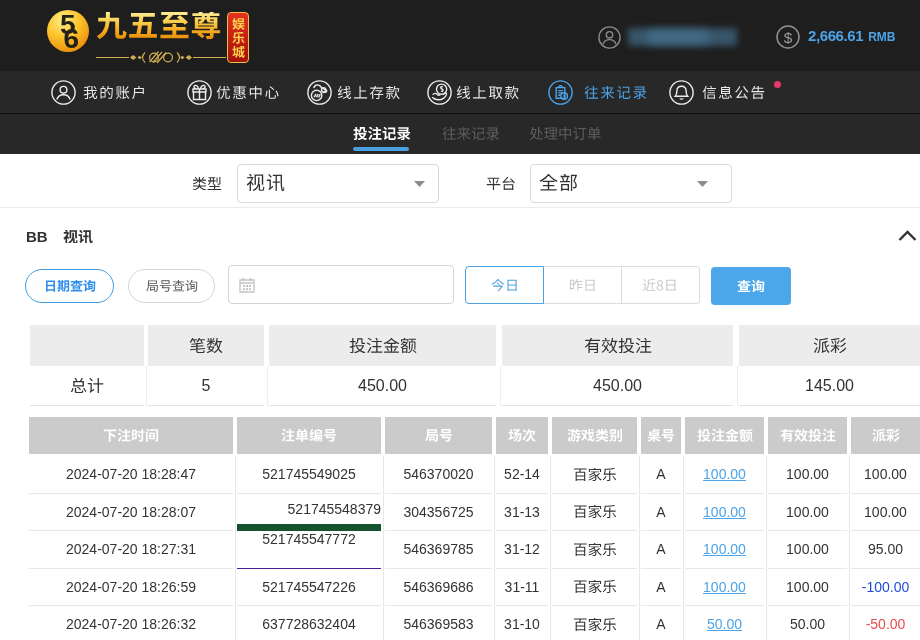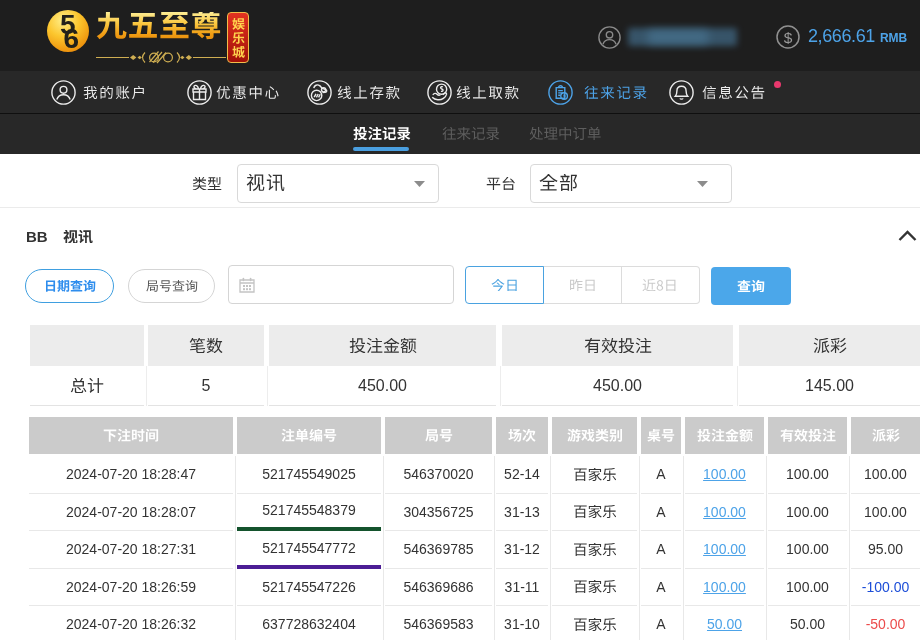--- a/index.html
+++ b/index.html
@@ -84,21 +84,21 @@
   </div>
 <div style="position:absolute;left:628px;top:28px;width:109px;height:18px;background:#3a5a71;border-radius:2px;filter:blur(3px);opacity:.9;"></div>
 <div style="position:absolute;left:648px;top:30px;width:60px;height:14px;background:#4e7f9e;filter:blur(5px);opacity:.55;"></div>
 <div style="position:absolute;left:776px;top:25px;width:24px;height:24px;">
     <svg width="24" height="24" viewBox="0 0 24 24">
 <circle cx="12" cy="12" r="11" fill="none" stroke="#909090" stroke-width="1.5"></circle>
 <text x="12" y="17.5" text-anchor="middle" font-size="15.5" fill="#9a9a9a" font-family="Liberation Sans">$</text>
 </svg>
   </div>
 <div style="position:absolute;left:808px;top:24px;width:120px;height:24px;color:#4da3e8;white-space:nowrap;display:flex;align-items:baseline;">
-    <span style="font-size:18px;font-weight:normal;letter-spacing:-.4px;line-height:24px;">2,666.61</span>
+    <span style="font-size:15px;font-weight:bold;letter-spacing:-.4px;line-height:24px;">2,666.61</span>
     <span style="font-size:12px;font-weight:bold;margin-left:5px;">RMB</span>
   </div>
 <div style="position:absolute;left:0px;top:71px;width:920px;height:42px;background:#282828;"></div>
 <div style="position:absolute;left:0px;top:113px;width:920px;height:1px;background:#0f0f0f;"></div>
 <div style="position:absolute;left:51px;top:80px;width:25px;height:25px;">
     <svg width="25" height="25" viewBox="0 0 25 25" fill="none" stroke="#ececec" stroke-width="1.4">
       <circle cx="12.5" cy="12.5" r="11.6"></circle>
       <circle cx="12.5" cy="9.8" r="3.4"></circle>
       <path d="M5.8 19.6 c1.3-3.8 4.2-4.9 6.7-4.9 c2.5 0 5.4 1.1 6.7 4.9"></path>
     </svg>
@@ -537,21 +537,21 @@
   </div>
 <div style="position:absolute;left:768px;top:456px;width:79px;height:37.5px;display:flex;align-items:center;justify-content:center;font-size:14px;color:#333;border-bottom:1px solid #e8e8e8;">
     <span>100.00</span>
   </div>
 <div style="position:absolute;left:851px;top:456px;width:69px;height:37.5px;display:flex;align-items:center;justify-content:center;font-size:14px;color:#333;border-bottom:1px solid #e8e8e8;">
     <span>100.00</span>
   </div>
 <div style="position:absolute;left:29px;top:493.5px;width:204px;height:37.5px;display:flex;align-items:center;justify-content:center;font-size:14px;color:#333;border-bottom:1px solid #e8e8e8;">
     <span>2024-07-20 18:28:07</span>
   </div>
-<div style="position:absolute;left:237px;top:493.5px;width:144px;height:37.5px;display:flex;align-items:center;justify-content:center;font-size:14px;color:#333;border-bottom:4px solid #14532d;">
+<div style="position:absolute;left:237px;top:493.5px;width:144px;height:37.5px;display:flex;align-items:center;justify-content:flex-end;font-size:14px;color:#333;border-bottom:7px solid #14532d;">
     <span>521745548379</span>
   </div>
 <div style="position:absolute;left:385px;top:493.5px;width:107px;height:37.5px;display:flex;align-items:center;justify-content:center;font-size:14px;color:#333;border-bottom:1px solid #e8e8e8;">
     <span>304356725</span>
   </div>
 <div style="position:absolute;left:496px;top:493.5px;width:52px;height:37.5px;display:flex;align-items:center;justify-content:center;font-size:14px;color:#333;border-bottom:1px solid #e8e8e8;">
     <span>31-13</span>
   </div>
 <div style="position:absolute;left:552px;top:493.5px;width:85px;height:37.5px;display:flex;align-items:center;justify-content:center;font-size:14px;color:#333;border-bottom:1px solid #e8e8e8;">
     <svg width="43.8" height="13.4" viewBox="0 -820 3000 920" style="fill:#333;">
@@ -570,21 +570,21 @@
   </div>
 <div style="position:absolute;left:768px;top:493.5px;width:79px;height:37.5px;display:flex;align-items:center;justify-content:center;font-size:14px;color:#333;border-bottom:1px solid #e8e8e8;">
     <span>100.00</span>
   </div>
 <div style="position:absolute;left:851px;top:493.5px;width:69px;height:37.5px;display:flex;align-items:center;justify-content:center;font-size:14px;color:#333;border-bottom:1px solid #e8e8e8;">
     <span>100.00</span>
   </div>
 <div style="position:absolute;left:29px;top:531px;width:204px;height:37.5px;display:flex;align-items:center;justify-content:center;font-size:14px;color:#333;border-bottom:1px solid #e8e8e8;">
     <span>2024-07-20 18:27:31</span>
   </div>
-<div style="position:absolute;left:237px;top:531px;width:144px;height:37.5px;display:flex;align-items:center;justify-content:center;font-size:14px;color:#333;border-bottom:4px solid #4c1d95;">
+<div style="position:absolute;left:237px;top:531px;width:144px;height:37.5px;display:flex;align-items:flex-start;justify-content:center;font-size:14px;color:#333;border-bottom:1px solid #4c1d95;">
     <span>521745547772</span>
   </div>
 <div style="position:absolute;left:385px;top:531px;width:107px;height:37.5px;display:flex;align-items:center;justify-content:center;font-size:14px;color:#333;border-bottom:1px solid #e8e8e8;">
     <span>546369785</span>
   </div>
 <div style="position:absolute;left:496px;top:531px;width:52px;height:37.5px;display:flex;align-items:center;justify-content:center;font-size:14px;color:#333;border-bottom:1px solid #e8e8e8;">
     <span>31-12</span>
   </div>
 <div style="position:absolute;left:552px;top:531px;width:85px;height:37.5px;display:flex;align-items:center;justify-content:center;font-size:14px;color:#333;border-bottom:1px solid #e8e8e8;">
     <svg width="43.8" height="13.4" viewBox="0 -820 3000 920" style="fill:#333;">

